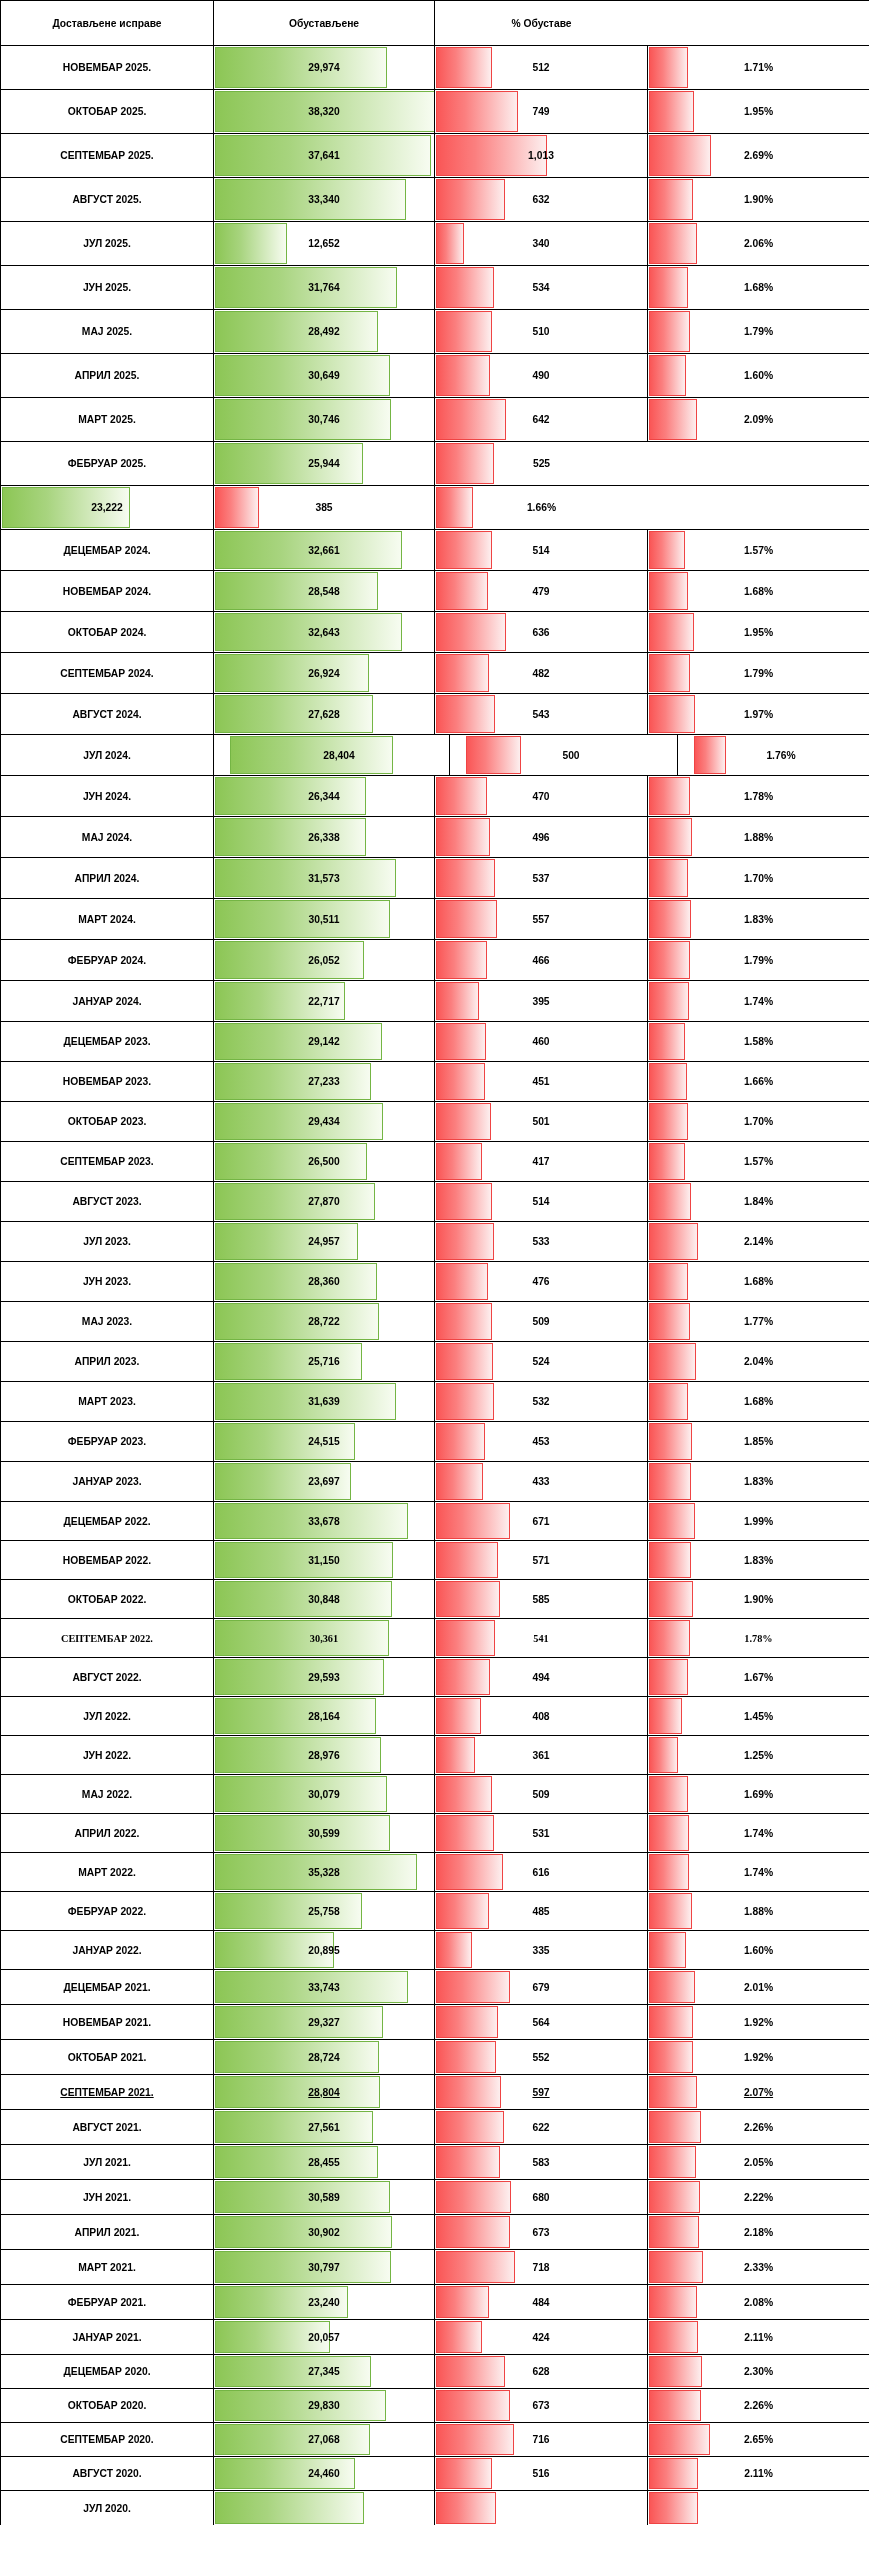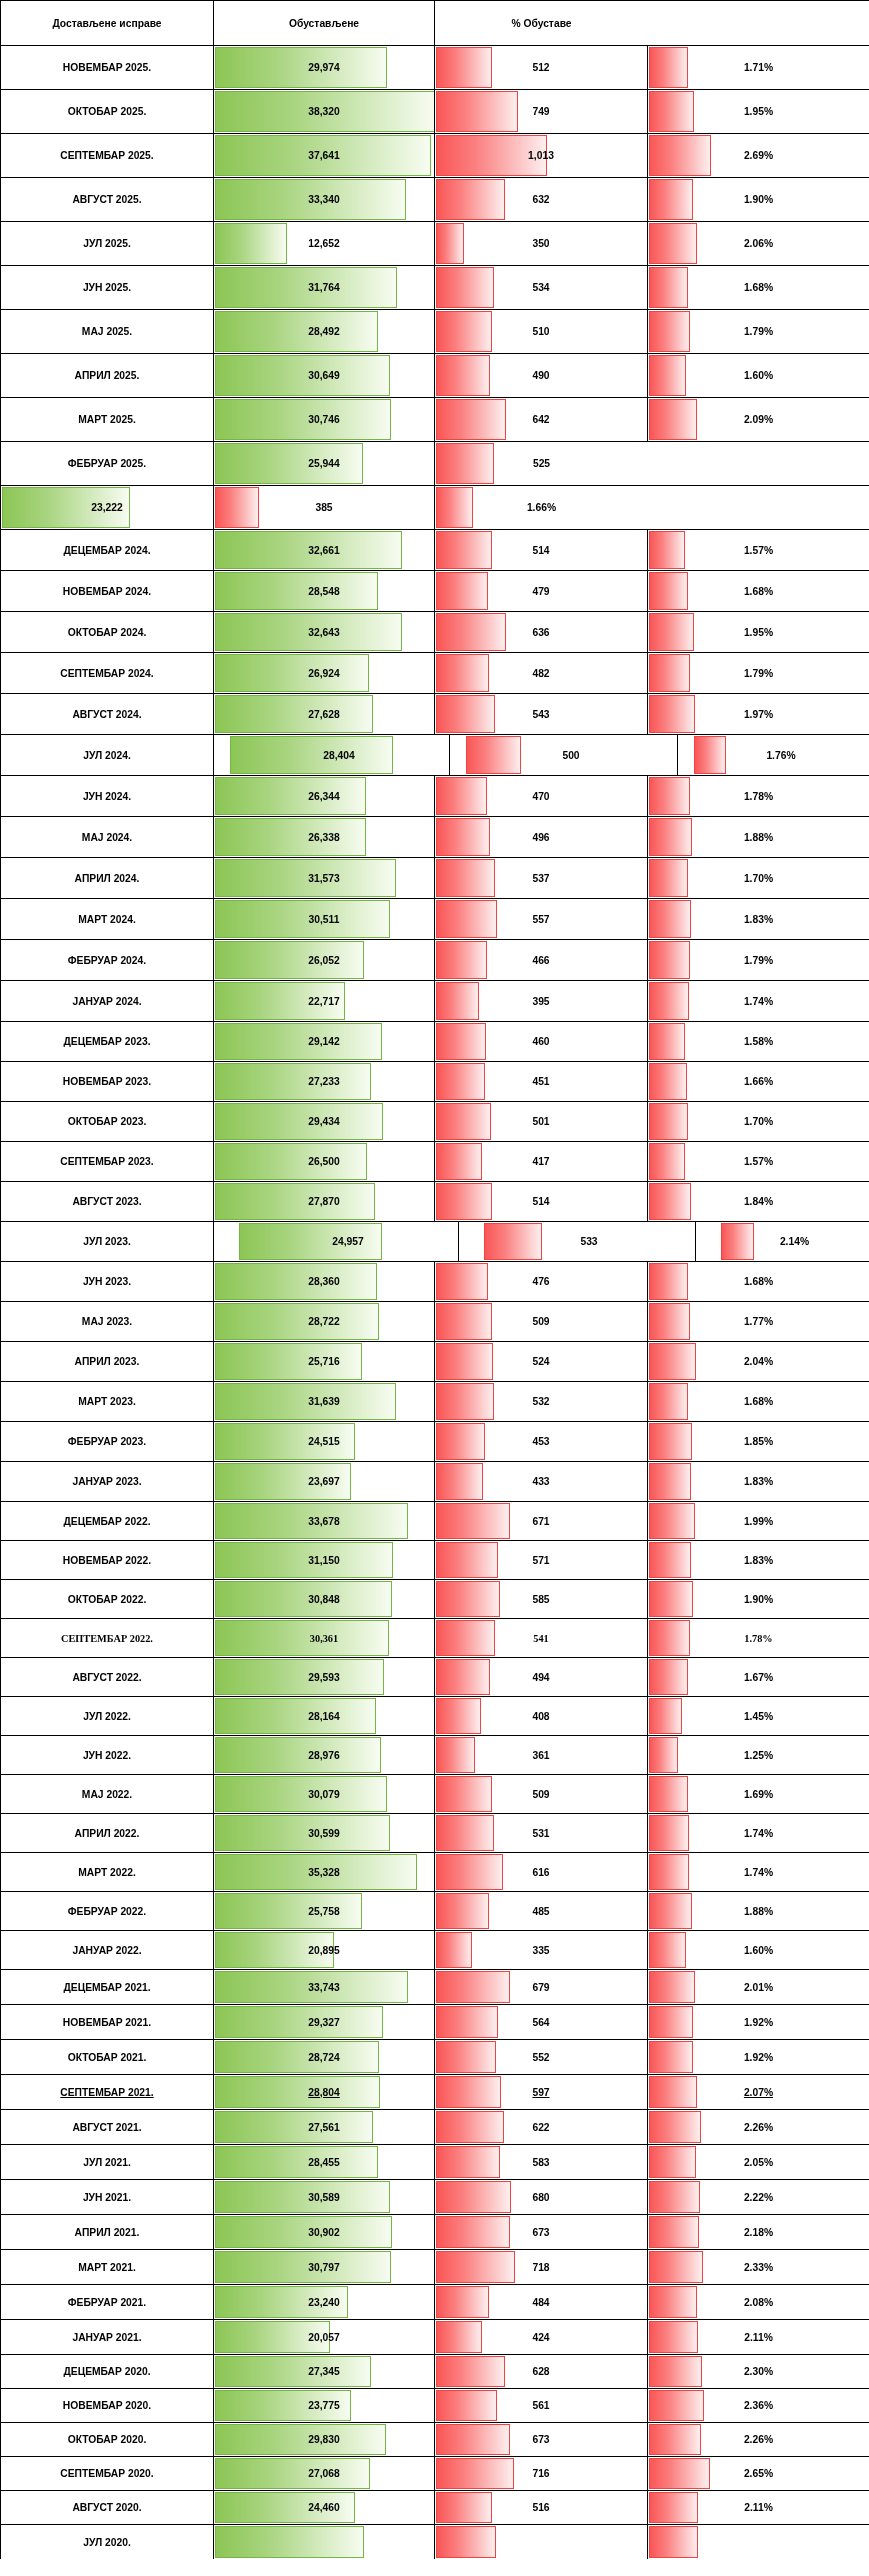--- a/index.html
+++ b/index.html
@@ -100,21 +100,21 @@
     </div>
   </div>
         <div class="row" style="height: 44px;">
     <div class="cell month-cell">ЈУЛ 2025.</div>
     <div class="cell">
       <div class="bar green" style="width: 33.02%;"></div>
       <span class="num">12,652</span>
     </div>
     <div class="cell">
       <div class="bar red" style="width: 13.53%;"></div>
-      <span class="num">350</span>
+      <span class="num">340</span>
     </div>
     <div class="cell">
       <div class="bar red" style="width: 21.78%;"></div>
       <span class="num">2.06%</span>
     </div>
   </div>
         <div class="row" style="height: 44px;">
     <div class="cell month-cell">ЈУН 2025.</div>
     <div class="cell">
       <div class="bar green" style="width: 82.89%;"></div>
@@ -447,21 +447,21 @@
     </div>
     <div class="cell">
       <div class="bar red" style="width: 26.74%;"></div>
       <span class="num">514</span>
     </div>
     <div class="cell">
       <div class="bar red" style="width: 19.45%;"></div>
       <span class="num">1.84%</span>
     </div>
   </div>
-        <div class="row" style="height: 40px; gap: 24px;">
+        <div class="row" style="height: 40px;">
     <div class="cell month-cell">ЈУЛ 2023.</div>
     <div class="cell">
       <div class="bar green" style="width: 65.13%;"></div>
       <span class="num">24,957</span>
     </div>
     <div class="cell">
       <div class="bar red" style="width: 27.73%;"></div>
       <span class="num">533</span>
     </div>
     <div class="cell">
@@ -913,35 +913,20 @@
     <div class="cell">
       <div class="bar red" style="width: 32.67%;"></div>
       <span class="num">628</span>
     </div>
     <div class="cell">
       <div class="bar red" style="width: 24.31%;"></div>
       <span class="num">2.30%</span>
     </div>
   </div>
         <div class="row" style="height: 34px;">
-    <div class="cell month-cell">НОВЕМБАР 2020.</div>
-    <div class="cell">
-      <div class="bar green" style="width: 62.04%;"></div>
-      <span class="num">23,775</span>
-    </div>
-    <div class="cell">
-      <div class="bar red" style="width: 29.19%;"></div>
-      <span class="num">561</span>
-    </div>
-    <div class="cell">
-      <div class="bar red" style="width: 24.95%;"></div>
-      <span class="num">2.36%</span>
-    </div>
-  </div>
-        <div class="row" style="height: 34px;">
     <div class="cell month-cell">ОКТОБАР 2020.</div>
     <div class="cell">
       <div class="bar green" style="width: 77.84%;"></div>
       <span class="num">29,830</span>
     </div>
     <div class="cell">
       <div class="bar red" style="width: 35.02%;"></div>
       <span class="num">673</span>
     </div>
     <div class="cell">

